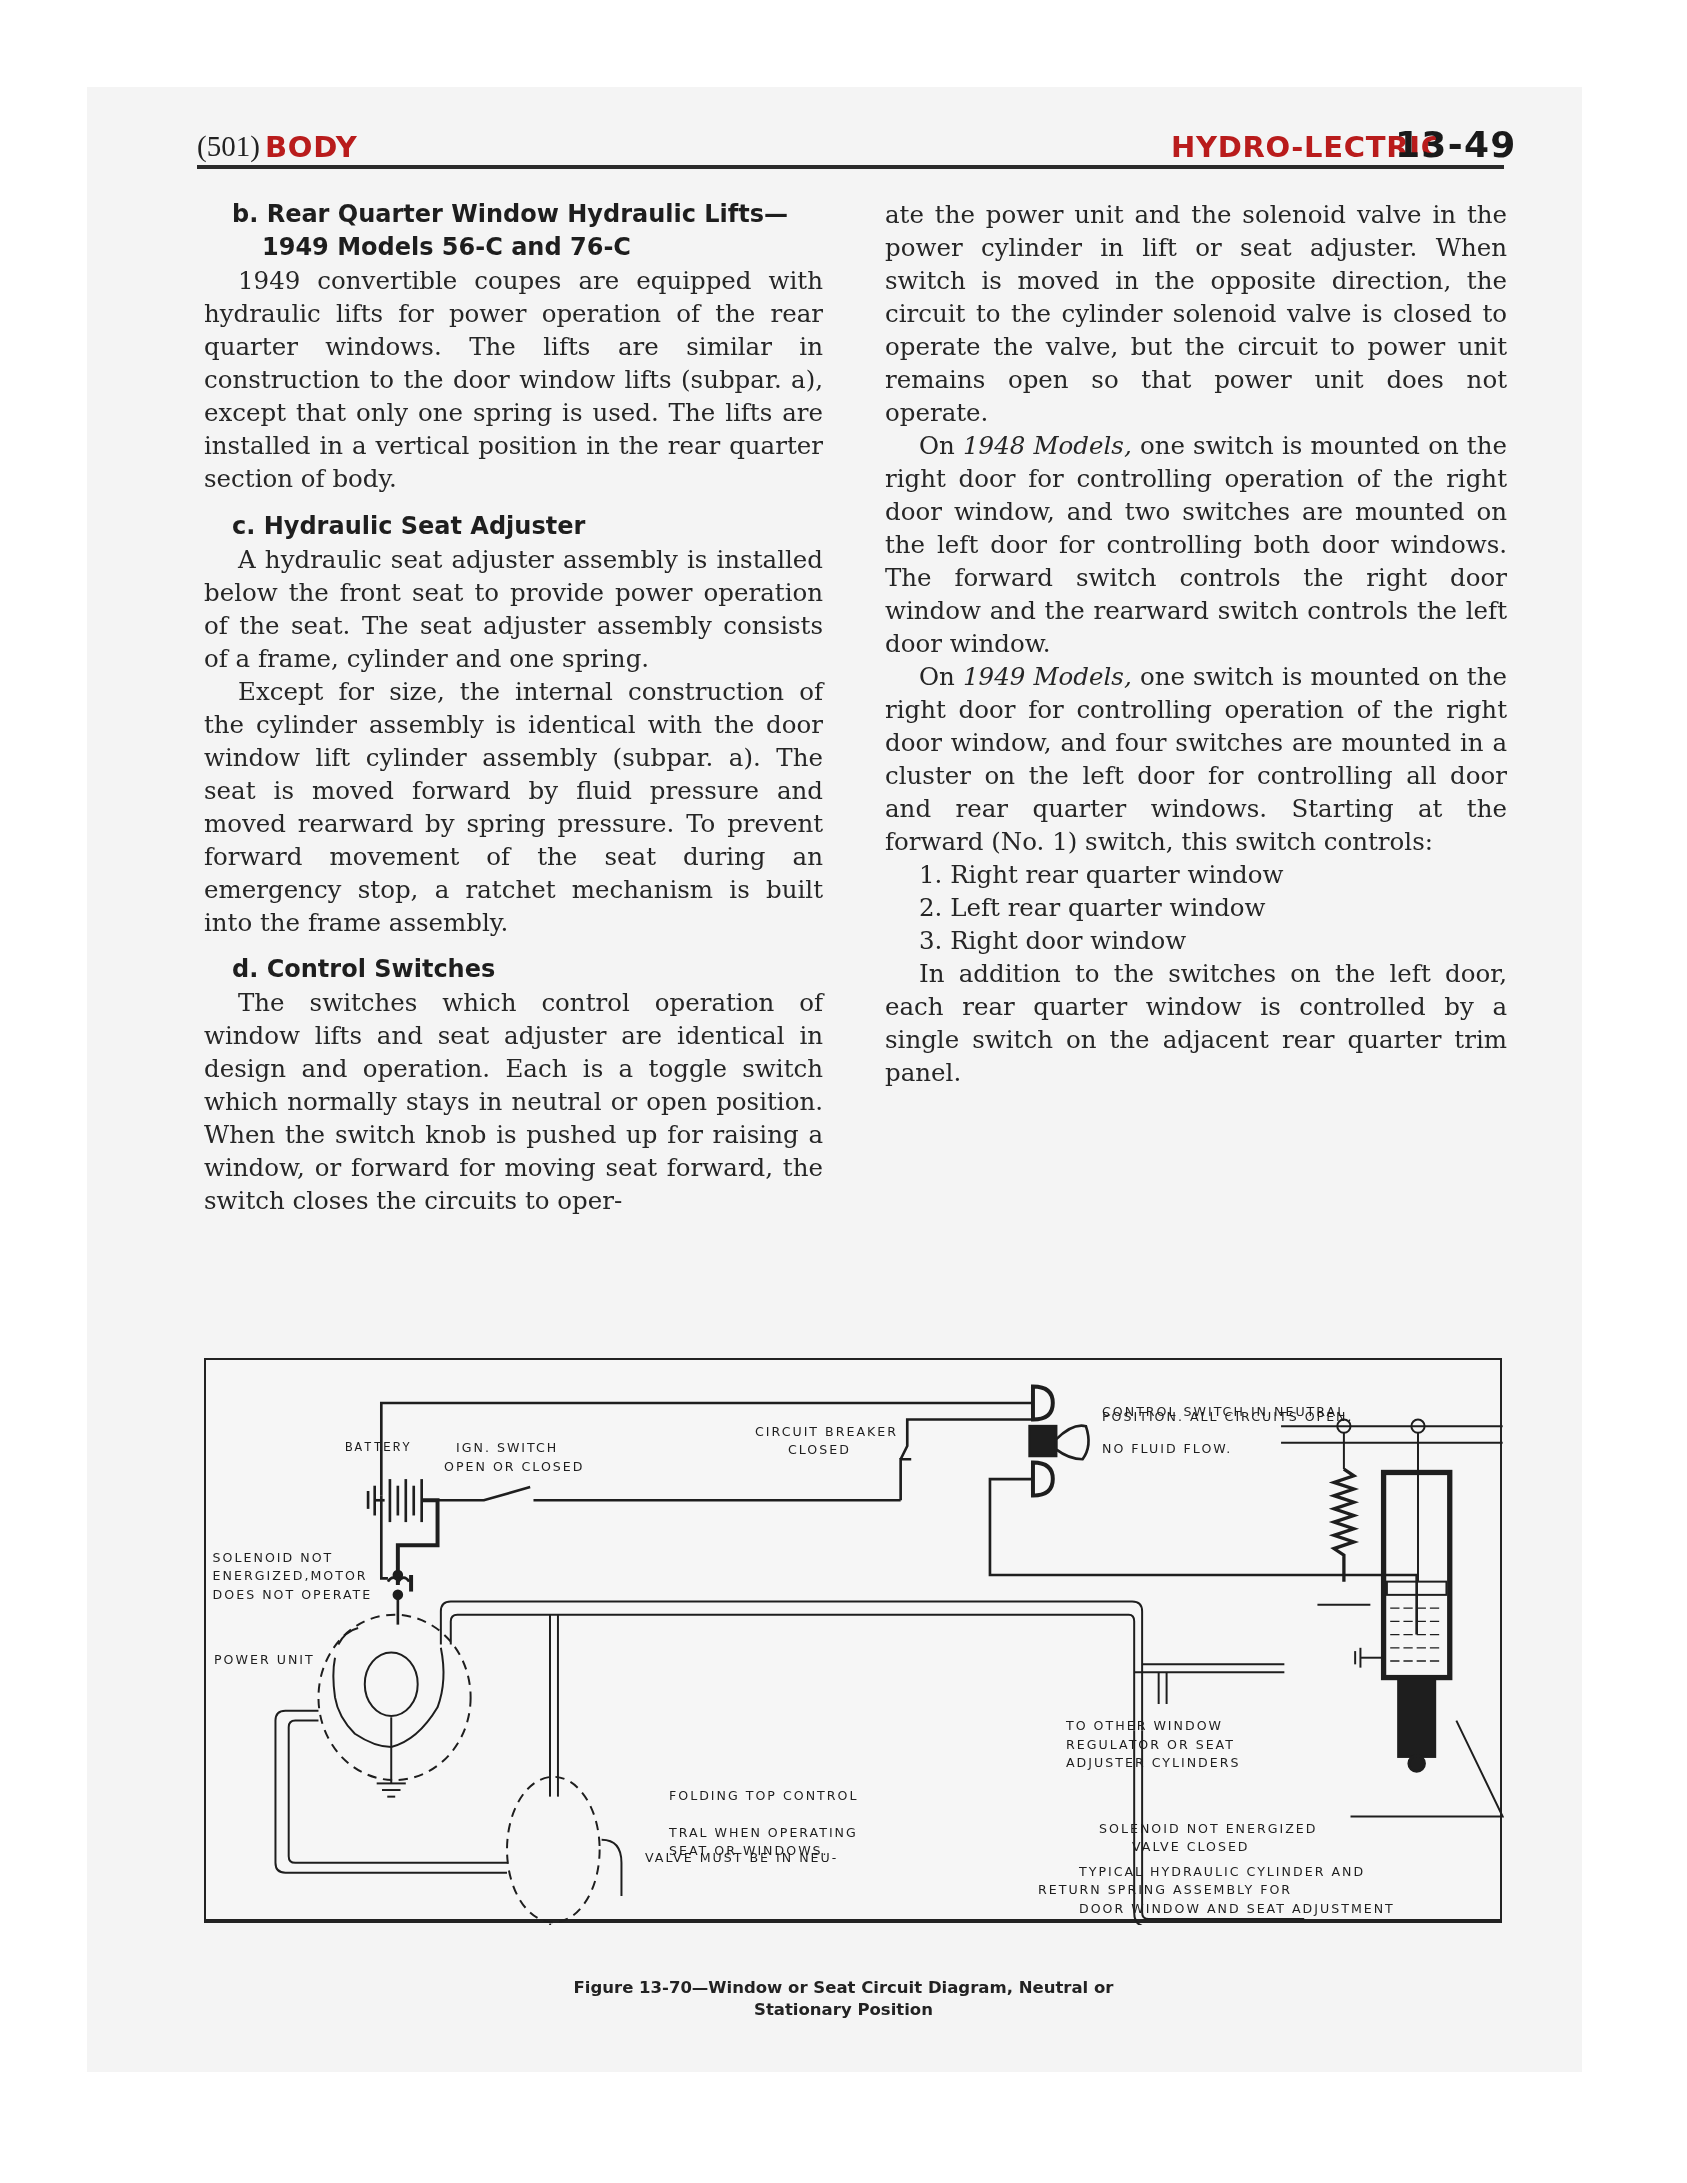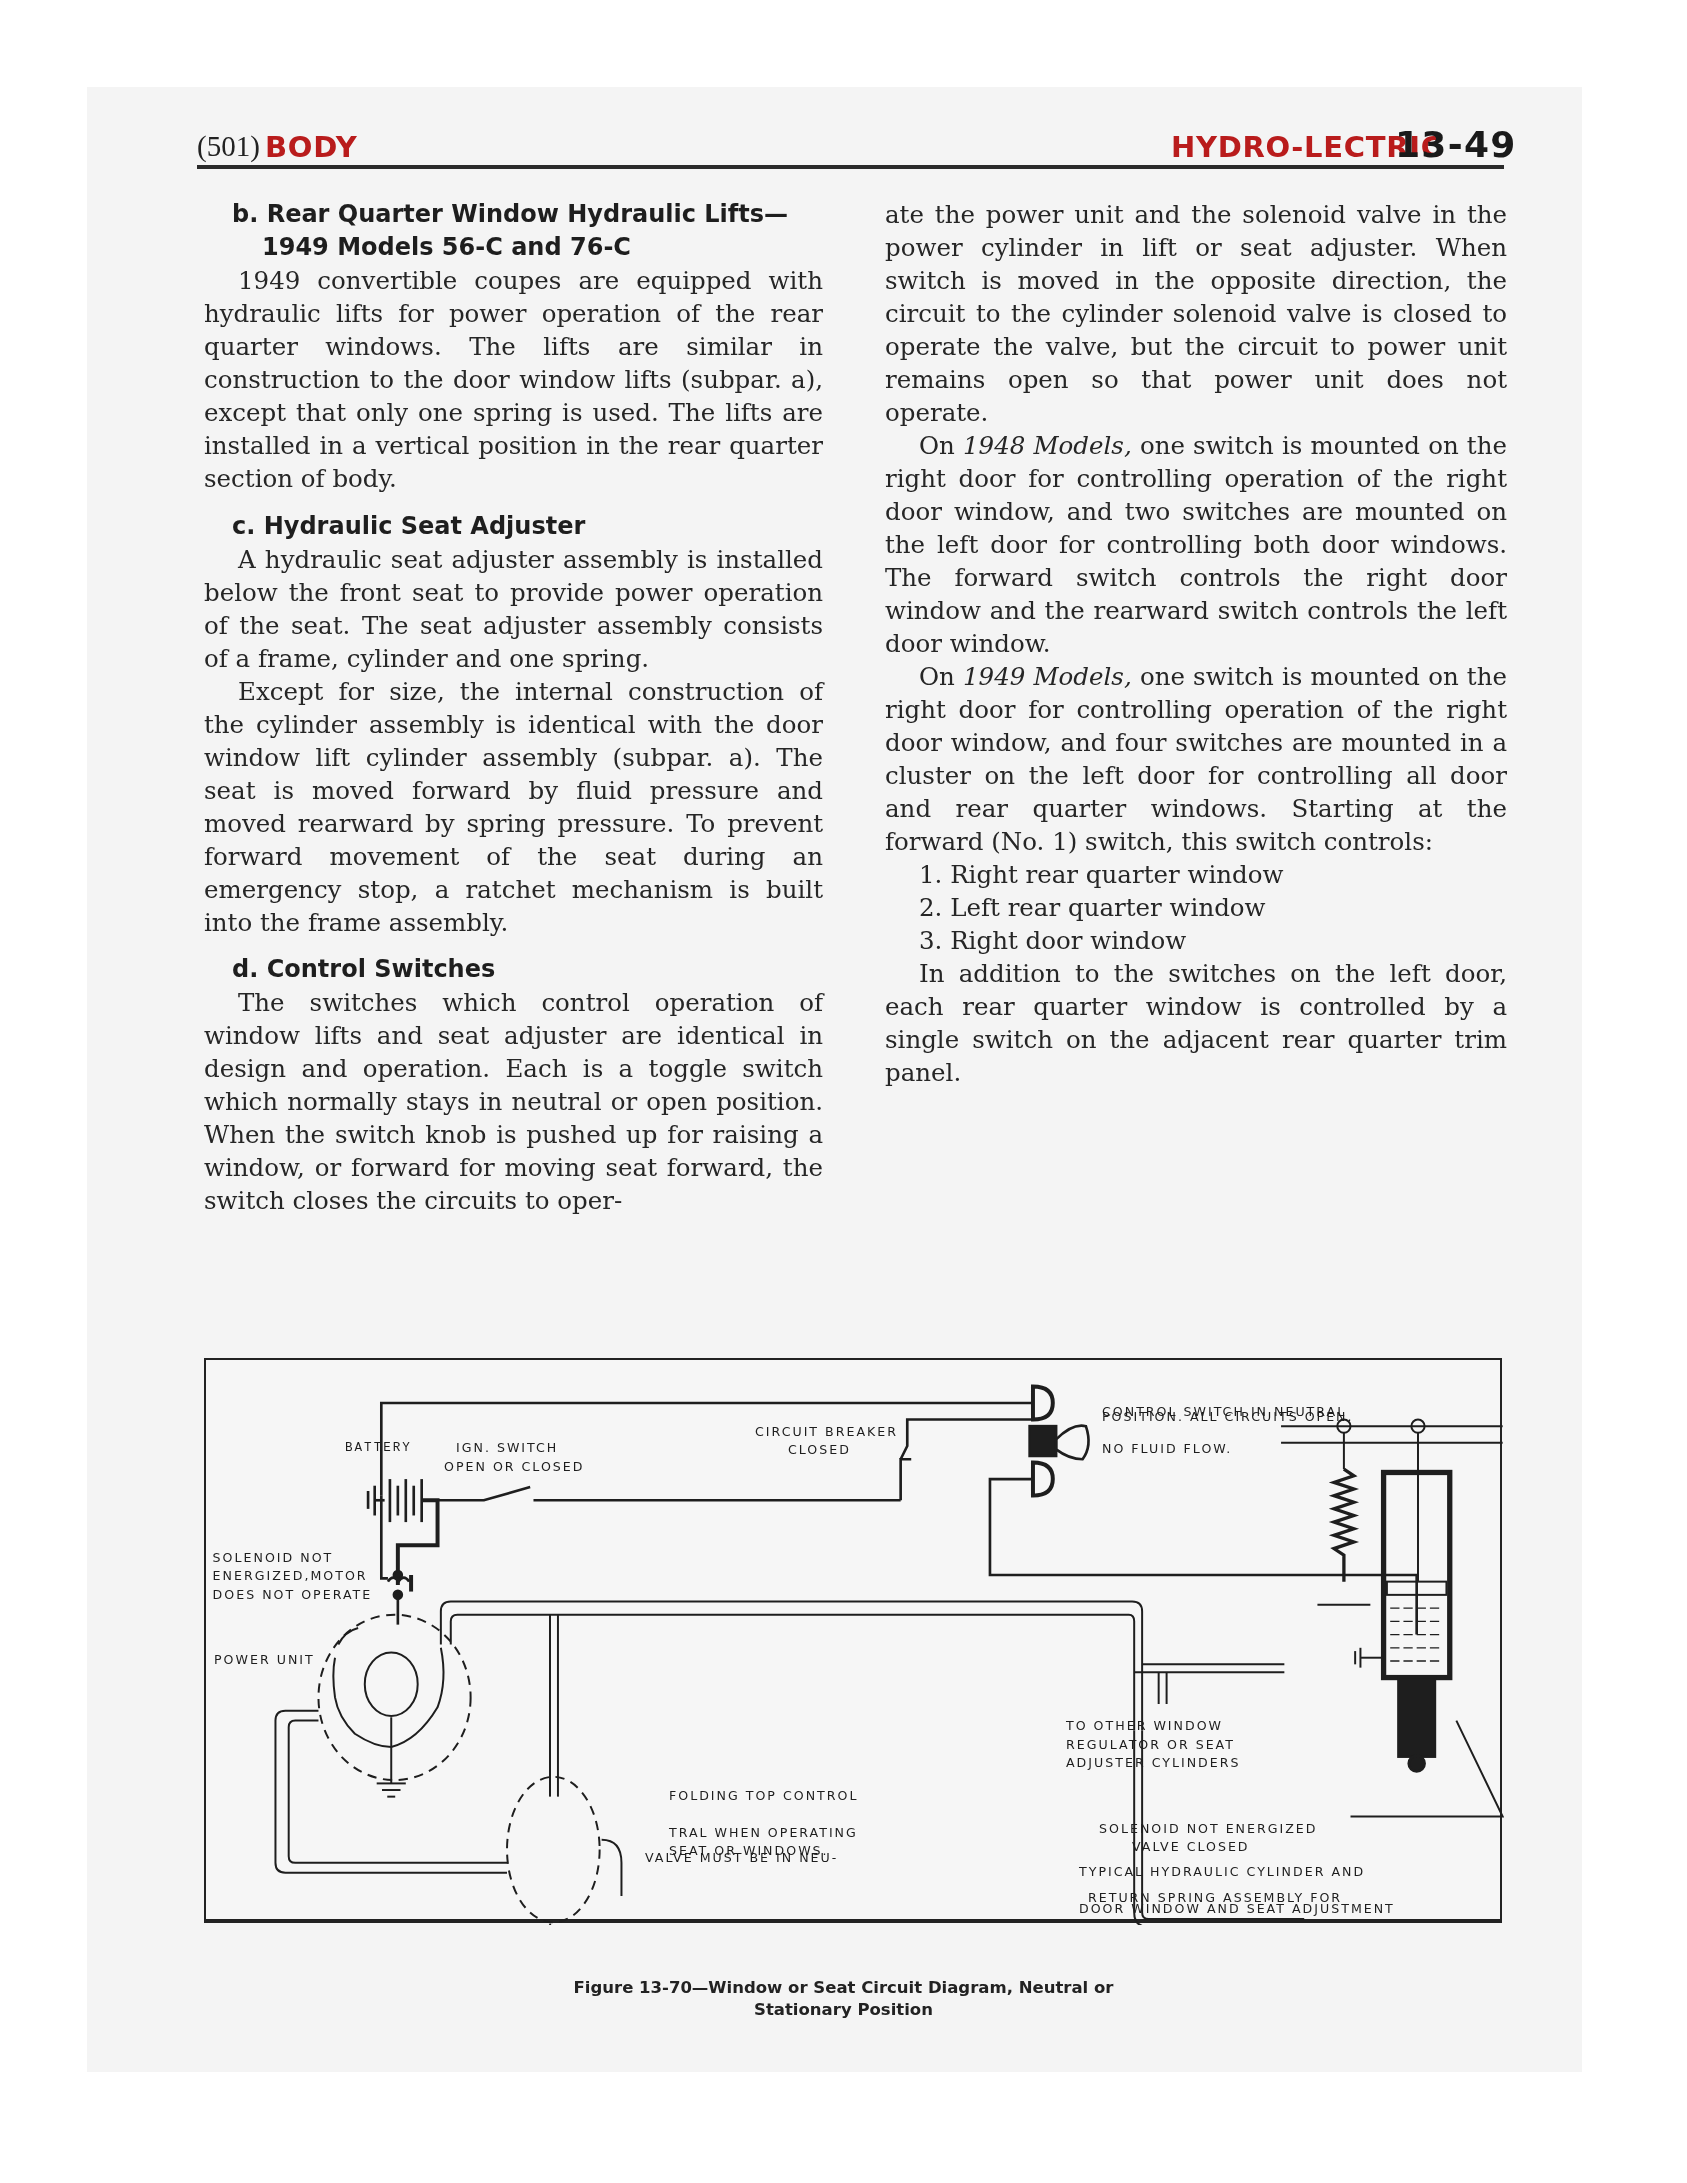--- a/index.html
+++ b/index.html
@@ -171,19 +171,19 @@
   <span class="dlabel" style="left:860px;top:357px;">TO OTHER WINDOW</span>
   <span class="dlabel" style="left:860px;top:376px;">REGULATOR OR SEAT</span>
   <span class="dlabel" style="left:860px;top:394px;text-align:right;">ADJUSTER CYLINDERS</span>
   <span class="dlabel" style="left:463px;top:427px;">FOLDING TOP CONTROL</span>
   <span class="dlabel" style="left:439px;top:445px;margin-top:44px;">VALVE MUST BE IN NEU-</span>
   <span class="dlabel" style="left:463px;top:464px;">TRAL WHEN OPERATING</span>
   <span class="dlabel" style="left:463px;top:482px;">SEAT OR WINDOWS.</span>
   <span class="dlabel" style="left:893px;top:460px;">SOLENOID NOT ENERGIZED</span>
   <span class="dlabel" style="left:926px;top:478px;">VALVE CLOSED</span>
   <span class="dlabel" style="left:873px;top:503px;">TYPICAL HYDRAULIC CYLINDER AND</span>
-  <span class="dlabel" style="left:882px;top:521px;margin-top:8px;">RETURN SPRING ASSEMBLY FOR</span>
+  <span class="dlabel" style="left:832px;top:521px;">RETURN SPRING ASSEMBLY FOR</span>
   <span class="dlabel" style="left:873px;top:540px;">DOOR WINDOW AND SEAT ADJUSTMENT</span>
 </div>
 
 <div class="caption" style="top:1977px;">Figure 13-70—Window or Seat Circuit Diagram, Neutral or</div>
 <div class="caption" style="top:1999px;">Stationary Position</div>
 
 
 </body></html>

